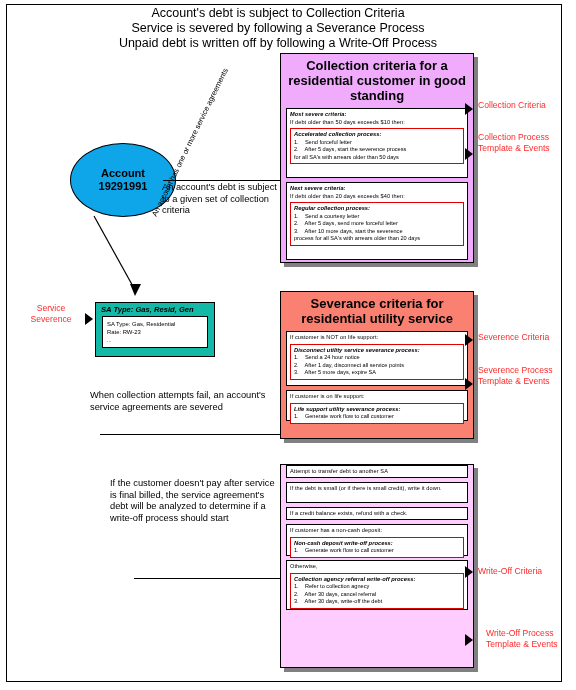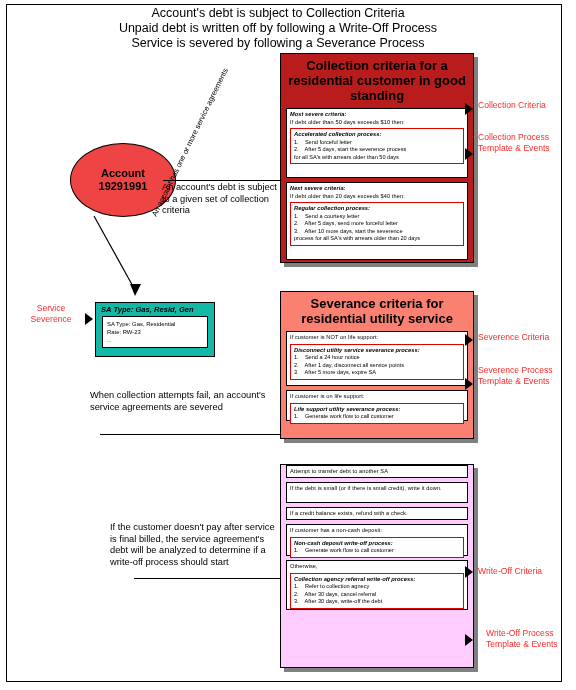--- a/index.html
+++ b/index.html
@@ -14,28 +14,28 @@
   .bigtitle{text-align:center;font-weight:bold;font-size:13px;color:#000;line-height:15px;padding:4px 6px 5px 6px;}
   .innerbox{box-sizing:border-box;background:#fff;border:1px solid #000;margin:0 5px 4px 5px;padding:2px 3px;}
   .innerbox .lead{font-size:5.6px;color:#000;line-height:7.5px;letter-spacing:.1px;}
   .redbox{box-sizing:border-box;border:1px solid #e00000;background:#fff;margin-top:2px;padding:2px 3px 2px 3px;}
   .redbox .ital{font-style:italic;font-weight:bold;font-size:5.8px;line-height:7.6px;color:#000;}
   .redbox ol{margin:0;padding:0;list-style:none;}
   .redbox li{font-size:5.6px;line-height:7.6px;color:#000;white-space:pre;}
   .cont{font-size:5.6px;line-height:7.6px;color:#000;}
 
   
-  .yellow{background:#b91c1c;}
+  .yellow{background:#f0abfc;}
   .salmon{background:#fa8072;}
   .pink{background:#ffccff;}
 
   .shadow{position:absolute;background:#808080;}
 
   
-  .circle{position:absolute;border:1px solid #000;border-radius:50%;background:#ef4444;
+  .circle{position:absolute;border:1px solid #000;border-radius:50%;background:#0ea5e9;
           display:flex;flex-direction:column;align-items:center;justify-content:center;}
   .circle span{font-size:11px;font-weight:bold;color:#000;line-height:13px;}
 
   
   .note{position:absolute;text-align:left;font-size:9.3px;color:#000;line-height:11.5px;}
   .rule{position:absolute;border-top:1px solid #000;}
 
   
   .rlab{position:absolute;color:#ff2a2a;font-size:8.6px;line-height:10.5px;}
   .rlab.c{text-align:center;}
@@ -56,22 +56,22 @@
   .diagline{position:absolute;}
 </style>
 </head>
 <body>
 
 <div id="page">
   <div id="frame"></div>
 
   <div class="hdr">
     <div>Account's debt is subject to Collection Criteria</div>
+    <div>Service is severed by following a Severance Process</div>
     <div>Unpaid debt is written off by following a Write-Off Process</div>
-    <div>Service is severed by following a Severance Process</div>
   </div>
 
   <div class="shadow" style="left:284px;top:57px;width:194px;height:210px;"></div>
   <div class="bigbox yellow" style="left:280px;top:53px;width:194px;height:210px;">
     <div class="bigtitle">Collection criteria for a residential customer in good standing</div>
 
     <div class="innerbox" style="height:70px;">
       <div class="lead" style="font-style:italic;font-weight:bold;">Most severe criteria:</div>
       <div class="lead">If debt older than 50 days exceeds $10 then:</div>
       <div class="redbox">
@@ -169,21 +169,21 @@
 
   <div class="tri r" style="left:465px;top:334px;"></div>
   <div class="tri r" style="left:465px;top:378px;"></div>
   <div class="rlab" style="left:478px;top:332px;width:92px;">
     <span>Severence Criteria</span>
   </div>
   <div class="rlab" style="left:478px;top:365px;width:92px;">
     <span>Severence Process Template &amp; Events</span>
   </div>
 
-  <div class="note" style="left:110px;top:478px;width:170px;margin-top:44px;">If the customer doesn't pay after service is final billed, the service agreement's debt will be analyzed to determine if a write-off process should start</div>
+  <div class="note" style="left:110px;top:478px;width:170px;">If the customer doesn't pay after service is final billed, the service agreement's debt will be analyzed to determine if a write-off process should start</div>
   <div class="rule" style="left:134px;top:578px;width:146px;"></div>
 
   <div class="shadow" style="left:284px;top:468px;width:194px;height:204px;"></div>
   <div class="bigbox pink" style="left:280px;top:464px;width:194px;height:204px;">
 
     <div class="innerbox" style="height:13px;">
       <div class="lead">Attempt to transfer debt to another SA</div>
     </div>
     <div class="innerbox" style="height:21px;">
       <div class="lead">If the debt is small (or if there is small credit), write it down.</div>

